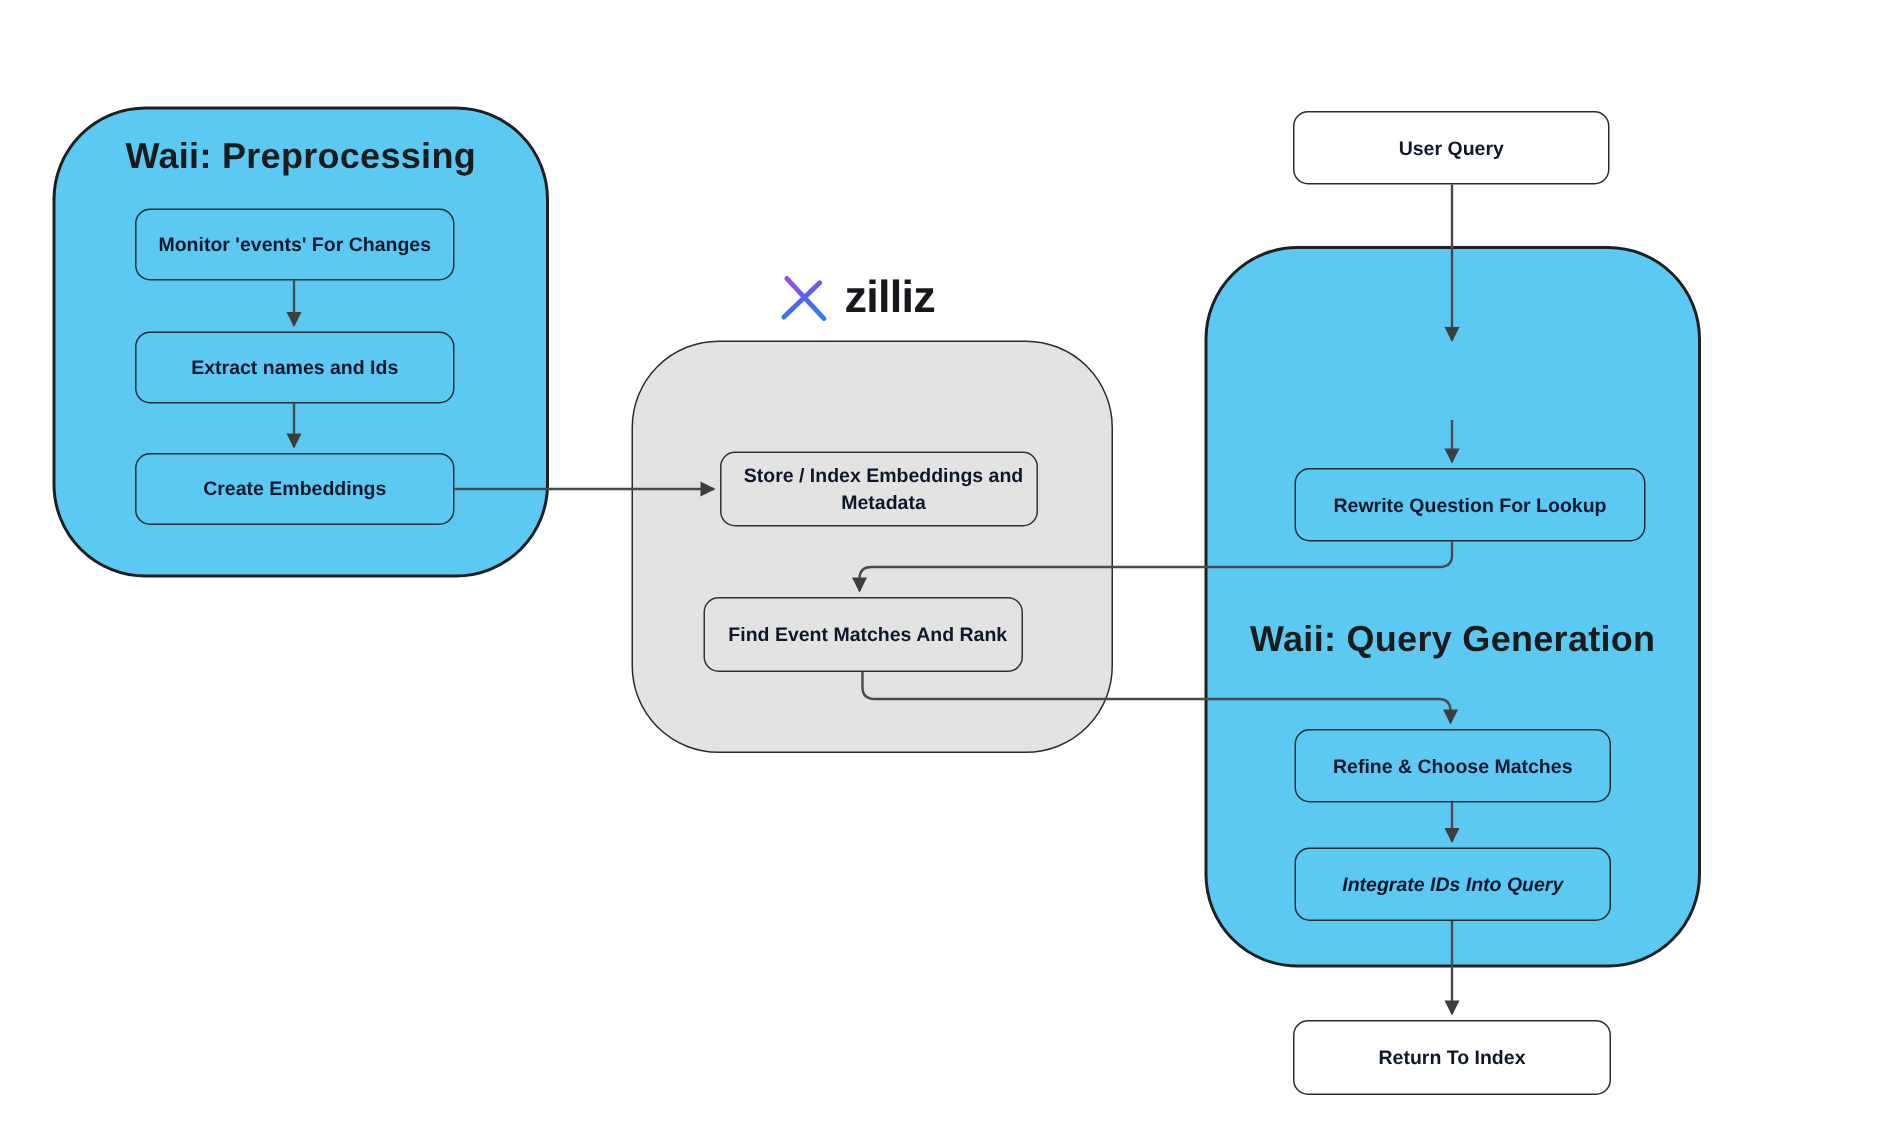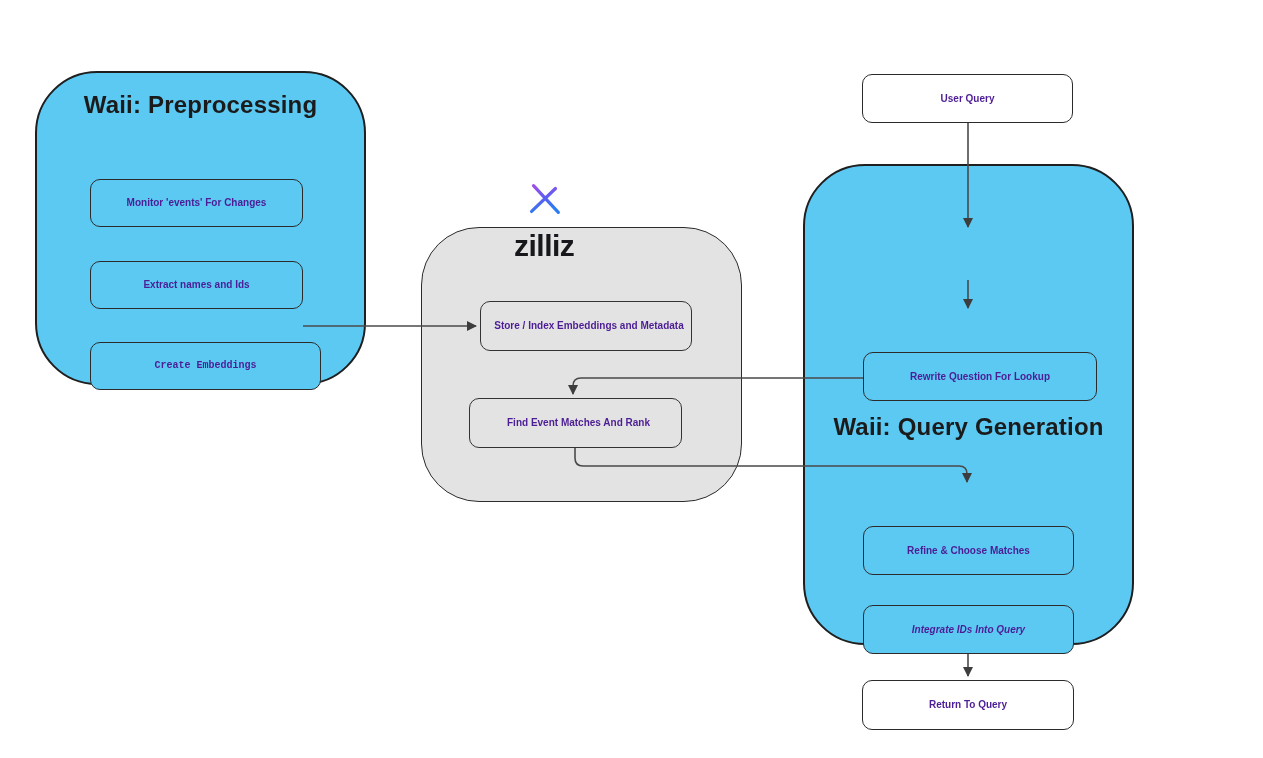--- a/index.html
+++ b/index.html
@@ -37,50 +37,49 @@
   
   .node {
     position: absolute;
     z-index: 4;
     display: flex;
     align-items: center;
     justify-content: center;
     text-align: center;
     border: 1.6px solid #2b2b2b;
     border-radius: 10px;
-    font-size: 10px;
+    font-size: 13px;
     font-weight: 700;
-    color: #4c1d95;
+    color: #0f172a;
     white-space: nowrap;
     line-height: 1.35;
     padding: 2px 6px;
   }
   .node.wrap { white-space: normal; }
-  .node.blue  { background: #5cc9f3; margin-top: 40px; }
+  .node.blue  { background: #5cc9f3; }
   .node.gray  { background: #e3e3e3; border-color: #333333; padding-left: 12px; }
   .node.white { background: #ffffff; }
 
   
   svg.edges {
     position: absolute;
     left: 0; top: 0;
     z-index: 3;
     pointer-events: none;
   }
 
   
   .logo {
     position: absolute;
     left: 514px;
     top: 176px;
     z-index: 2;
     display: flex;
     align-items: center;
     gap: 7px;
-    flex-direction: column;
   }
   .logo-text {
     font-size: 30px;
     font-weight: 600;
     color: #17181c;
     letter-spacing: -0.5px;
   }
 </style>
 </head>
 <body>
@@ -129,24 +128,24 @@
       <path d="M968 280 L968 308" marker-end="url(#ah)"></path>
       <path d="M968 361 L968 370 Q968 378 960 378 L581 378 Q573 378 573 386 L573 394" marker-end="url(#ah)"></path>
       <path d="M575 448 L575 458 Q575 466 583 466 L959 466 Q967 466 967 474 L967 482" marker-end="url(#ah)"></path>
       <path d="M968 535 L968 561" marker-end="url(#ah)"></path>
       <path d="M968 614 L968 676" marker-end="url(#ah)"></path>
     </g>
   </svg>
 
   <div class="node blue" style="left:90px; top:139px; width:213px; height:48px;">Monitor 'events' For  Changes</div>
   <div class="node blue" style="left:90px; top:221px; width:213px; height:48px;">Extract names and Ids</div>
-  <div class="node blue" style="left:90px; top:302px; width:231px; height:48px;font-family:Liberation Mono, monospace;">Create Embeddings</div>
+  <div class="node blue" style="left:90px; top:302px; width:213px; height:48px;">Create Embeddings</div>
 
   <div class="node gray wrap" style="left:480px; top:301px; width:212px; height:50px;">Store / Index Embeddings and Metadata</div>
   <div class="node gray" style="left:469px; top:398px; width:213px; height:50px;">Find Event Matches And Rank</div>
 
   <div class="node white" style="left:862px; top:74px; width:211px; height:49px;">User Query</div>
   <div class="node blue" style="left:863px; top:312px; width:234px; height:49px;">Rewrite Question For Lookup</div>
   <div class="node blue" style="left:863px; top:486px; width:211px; height:49px;">Refine &amp; Choose Matches</div>
   <div class="node blue" style="left:863px; top:565px; width:211px; height:49px;font-style:italic;">Integrate IDs Into Query</div>
-  <div class="node white" style="left:862px; top:680px; width:212px; height:50px;">Return To Query</div>
+  <div class="node white" style="left:862px; top:680px; width:212px; height:50px;">Return To Index</div>
 
 </div>
 
 </body></html>

